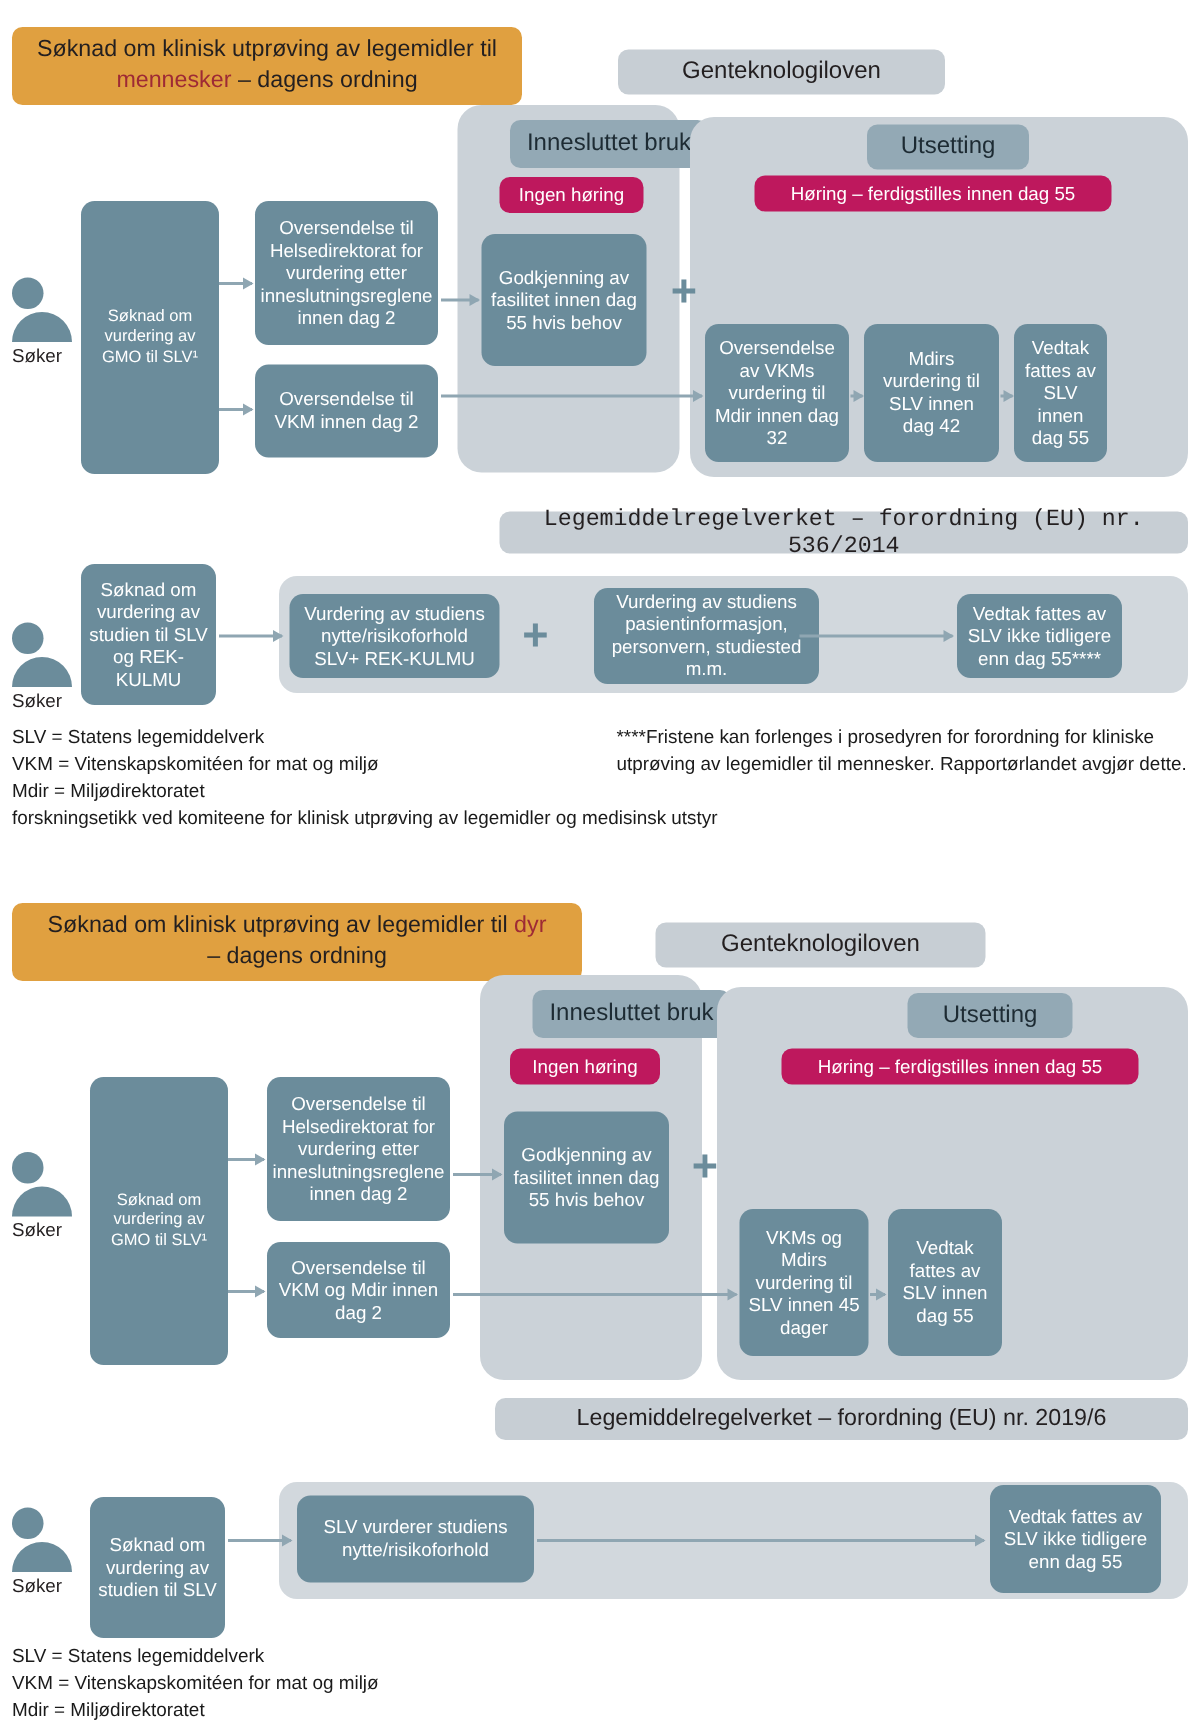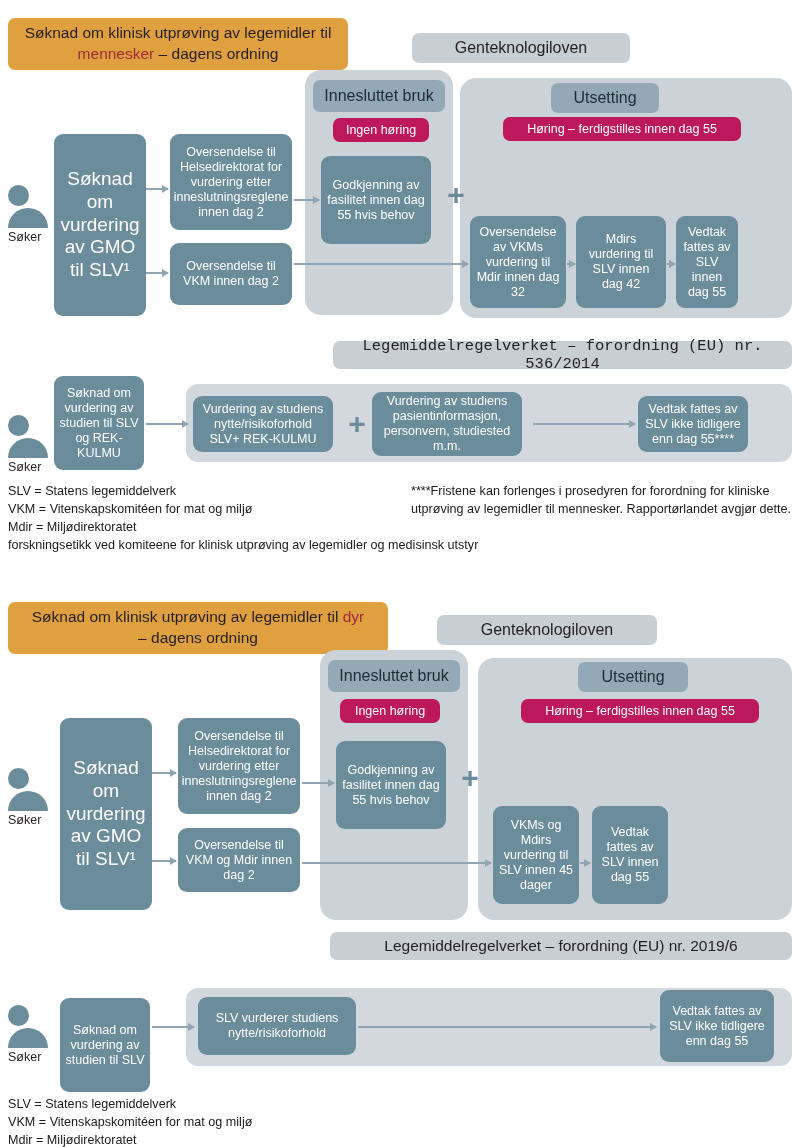--- a/index.html
+++ b/index.html
@@ -37,30 +37,30 @@
     background:#D2D8DD;border-radius:12px;
   }
 
   
   .tealbox{
     background:#6B8C9B;border-radius:9px;color:#ffffff;
     display:flex;align-items:center;justify-content:center;
     text-align:center;line-height:1.2;padding:4px 5px;
     font-size:12.5px;
   }
-  .tealbox.big{font-size:19px;}
+  .tealbox.big{font-size:11px;}
   .chip{
     background:#be185d;border-radius:7px;color:#ffffff;
     display:flex;align-items:center;justify-content:center;
     text-align:center;font-size:12.5px;padding:3px 8px;
   }
   .hdr-chip{
     background:#93A9B5;border-radius:7px;color:#ffffff;
     display:flex;align-items:center;justify-content:center;
-    text-align:center;font-size:16px;padding:3px 10px;
+    text-align:center;font-size:16px;padding:3px 10px;margin-left:27px;
   }
   .hdr-chip.dark{color:#1d2b33;}
 
   
   .plus{
     color:#6B8C9B;font-weight:bold;font-size:30px;line-height:1;
     display:flex;align-items:center;justify-content:center;
   }
 
   
@@ -139,21 +139,21 @@
 </div>
 
 <div class="abs tealbox" style="left:54px;top:376px;width:90px;height:94px;">Søknad om vurdering av studien til SLV og REK-KULMU</div>
 
 <div class="abs shell-light" style="left:186px;top:384px;width:606px;height:78px;"></div>
 
 <div class="abs tealbox" style="left:193px;top:396px;width:140px;height:56px;">Vurdering av studiens nytte/risikoforhold SLV+ REK-KULMU</div>
 
 <div class="abs plus" style="left:345px;top:411px;width:24px;height:26px;">+</div>
 
-<div class="abs tealbox" style="left:372px;top:392px;width:150px;height:64px;">Vurdering av studiens pasientinformasjon, personvern, studiested m.m.</div>
+<div class="abs tealbox" style="left:396px;top:392px;width:150px;height:64px;">Vurdering av studiens pasientinformasjon, personvern, studiested m.m.</div>
 
 <div class="abs tealbox" style="left:638px;top:396px;width:110px;height:56px;">Vedtak fattes av SLV ikke tidligere enn dag 55****</div>
 
 <div class="abs arrow" style="left:146px;top:423px;width:42px;"></div>
 <div class="abs arrow" style="left:533px;top:423px;width:102px;"></div>
 
 <div class="abs legend" style="left:8px;top:483px;width:400px;">
   <div class="ln">SLV = Statens legemiddelverk</div>
   <div class="ln">VKM = Vitenskapskomitéen for mat og miljø</div>
   <div class="ln">Mdir = Miljødirektoratet</div>

